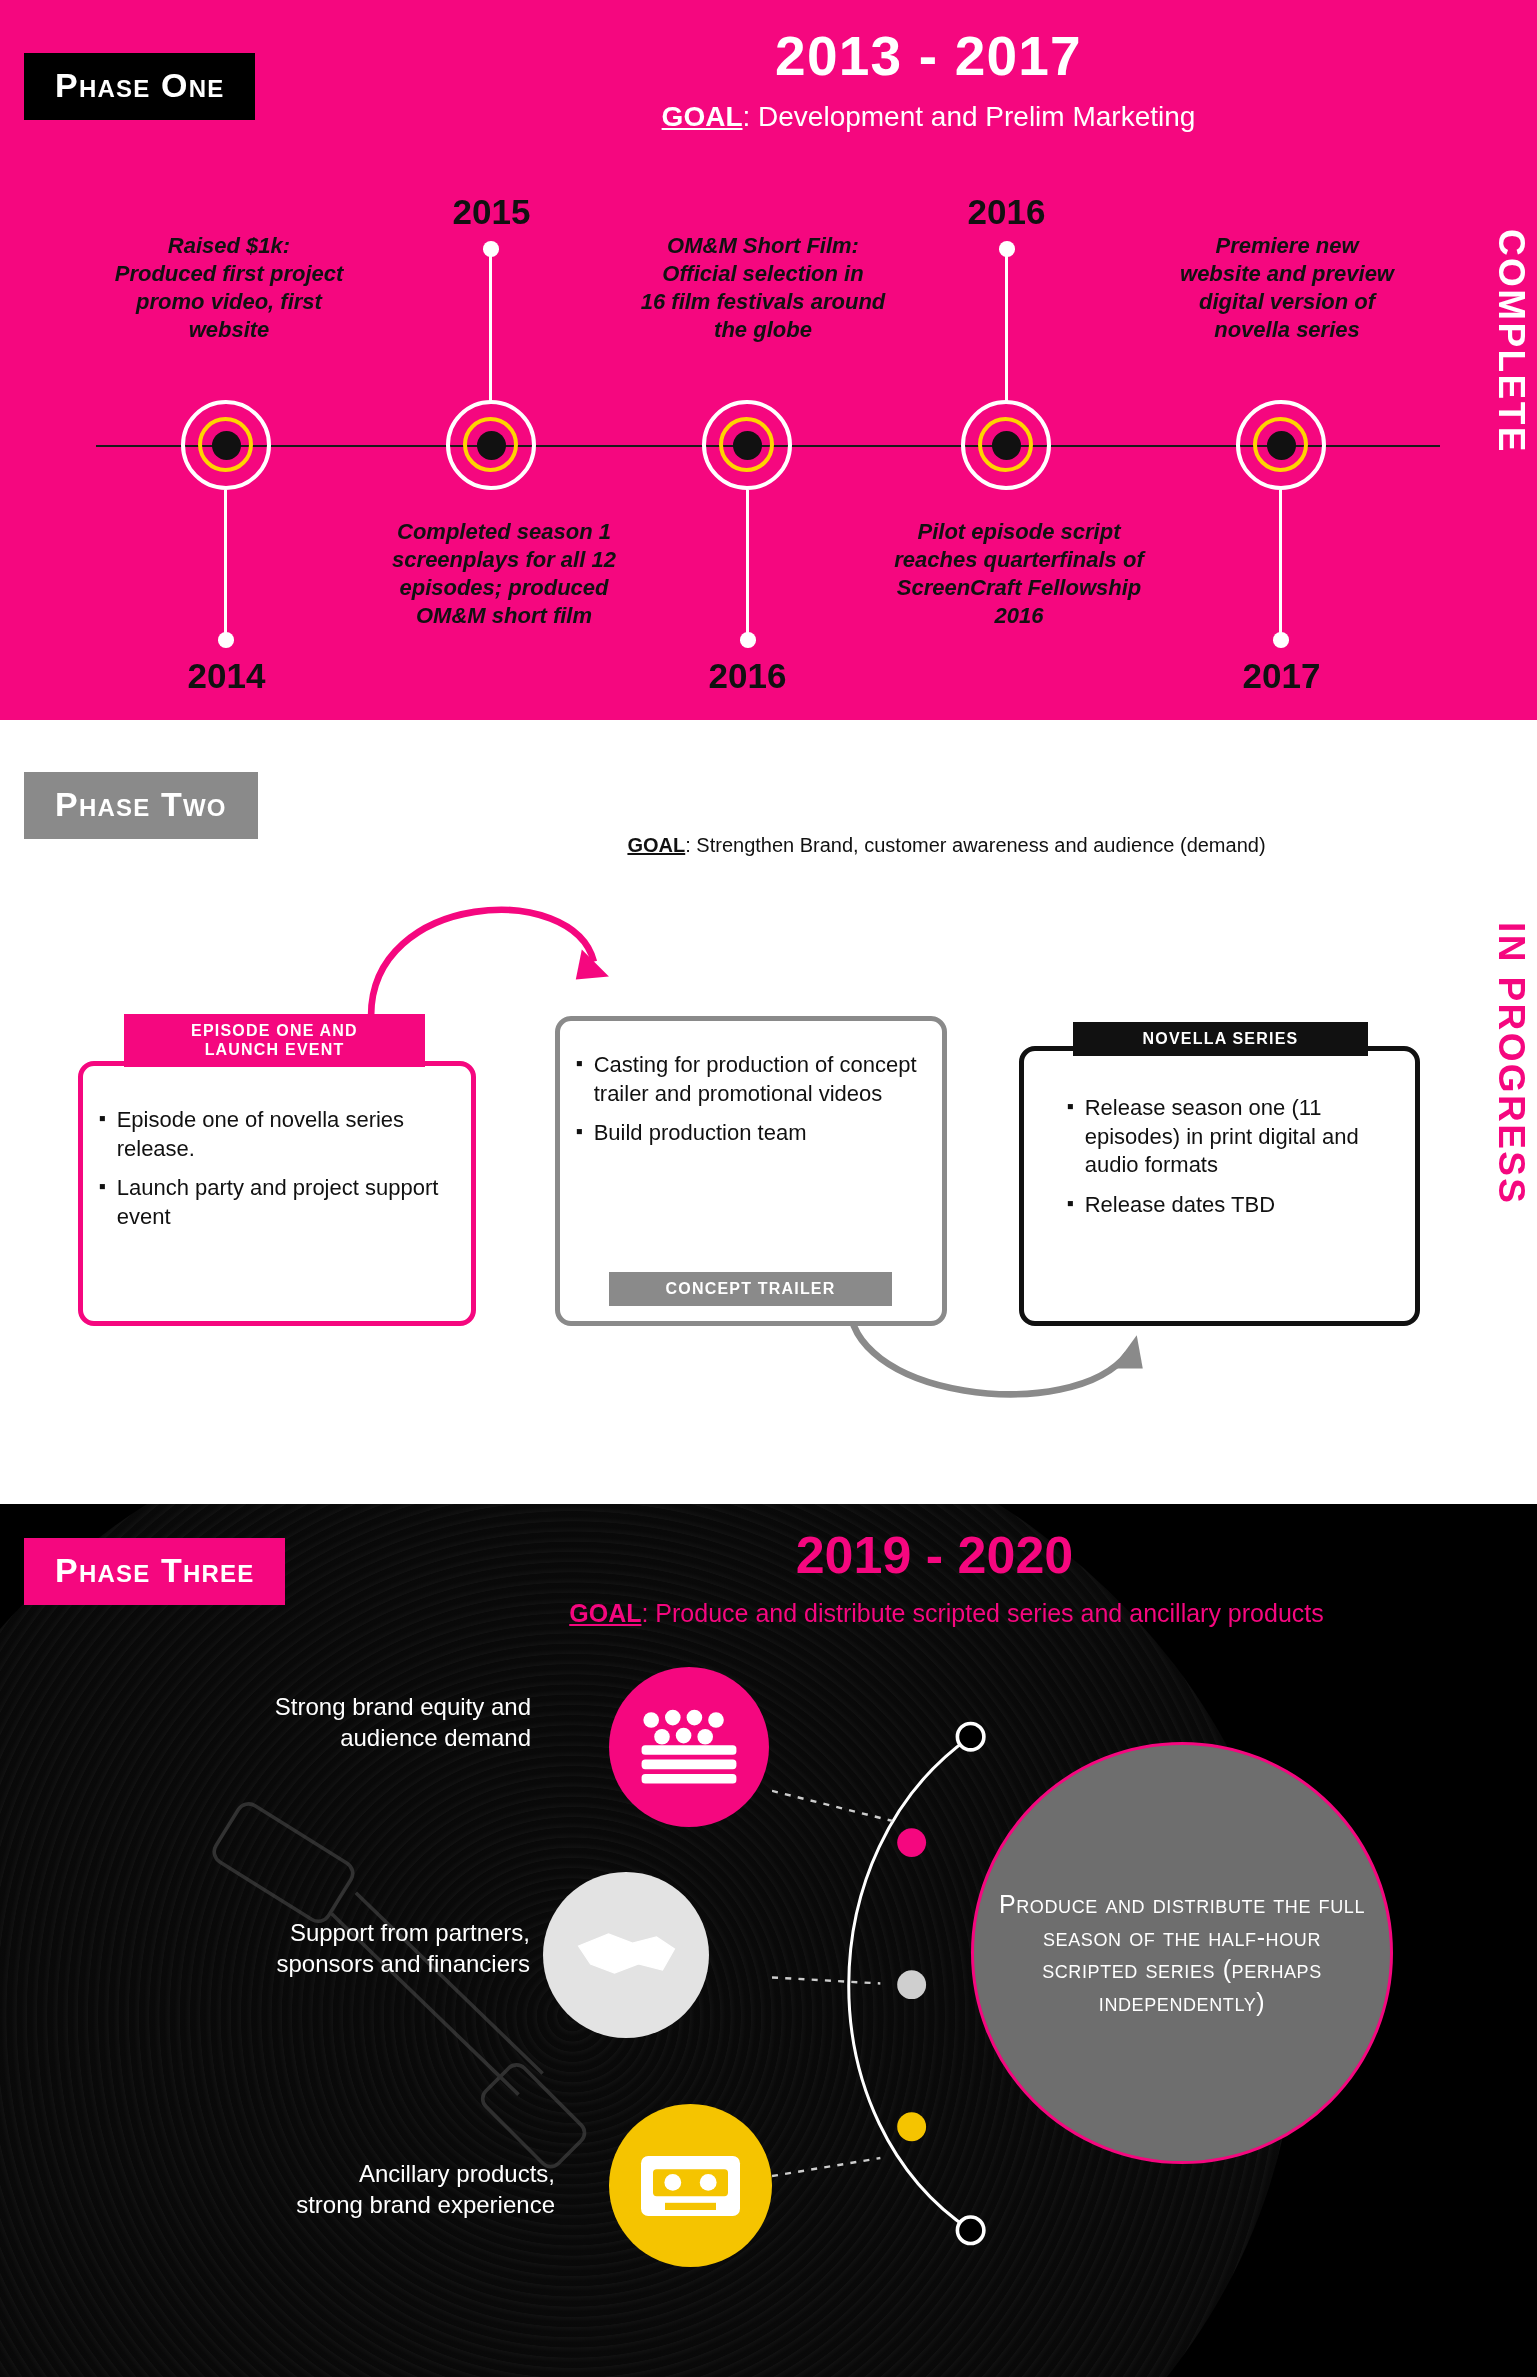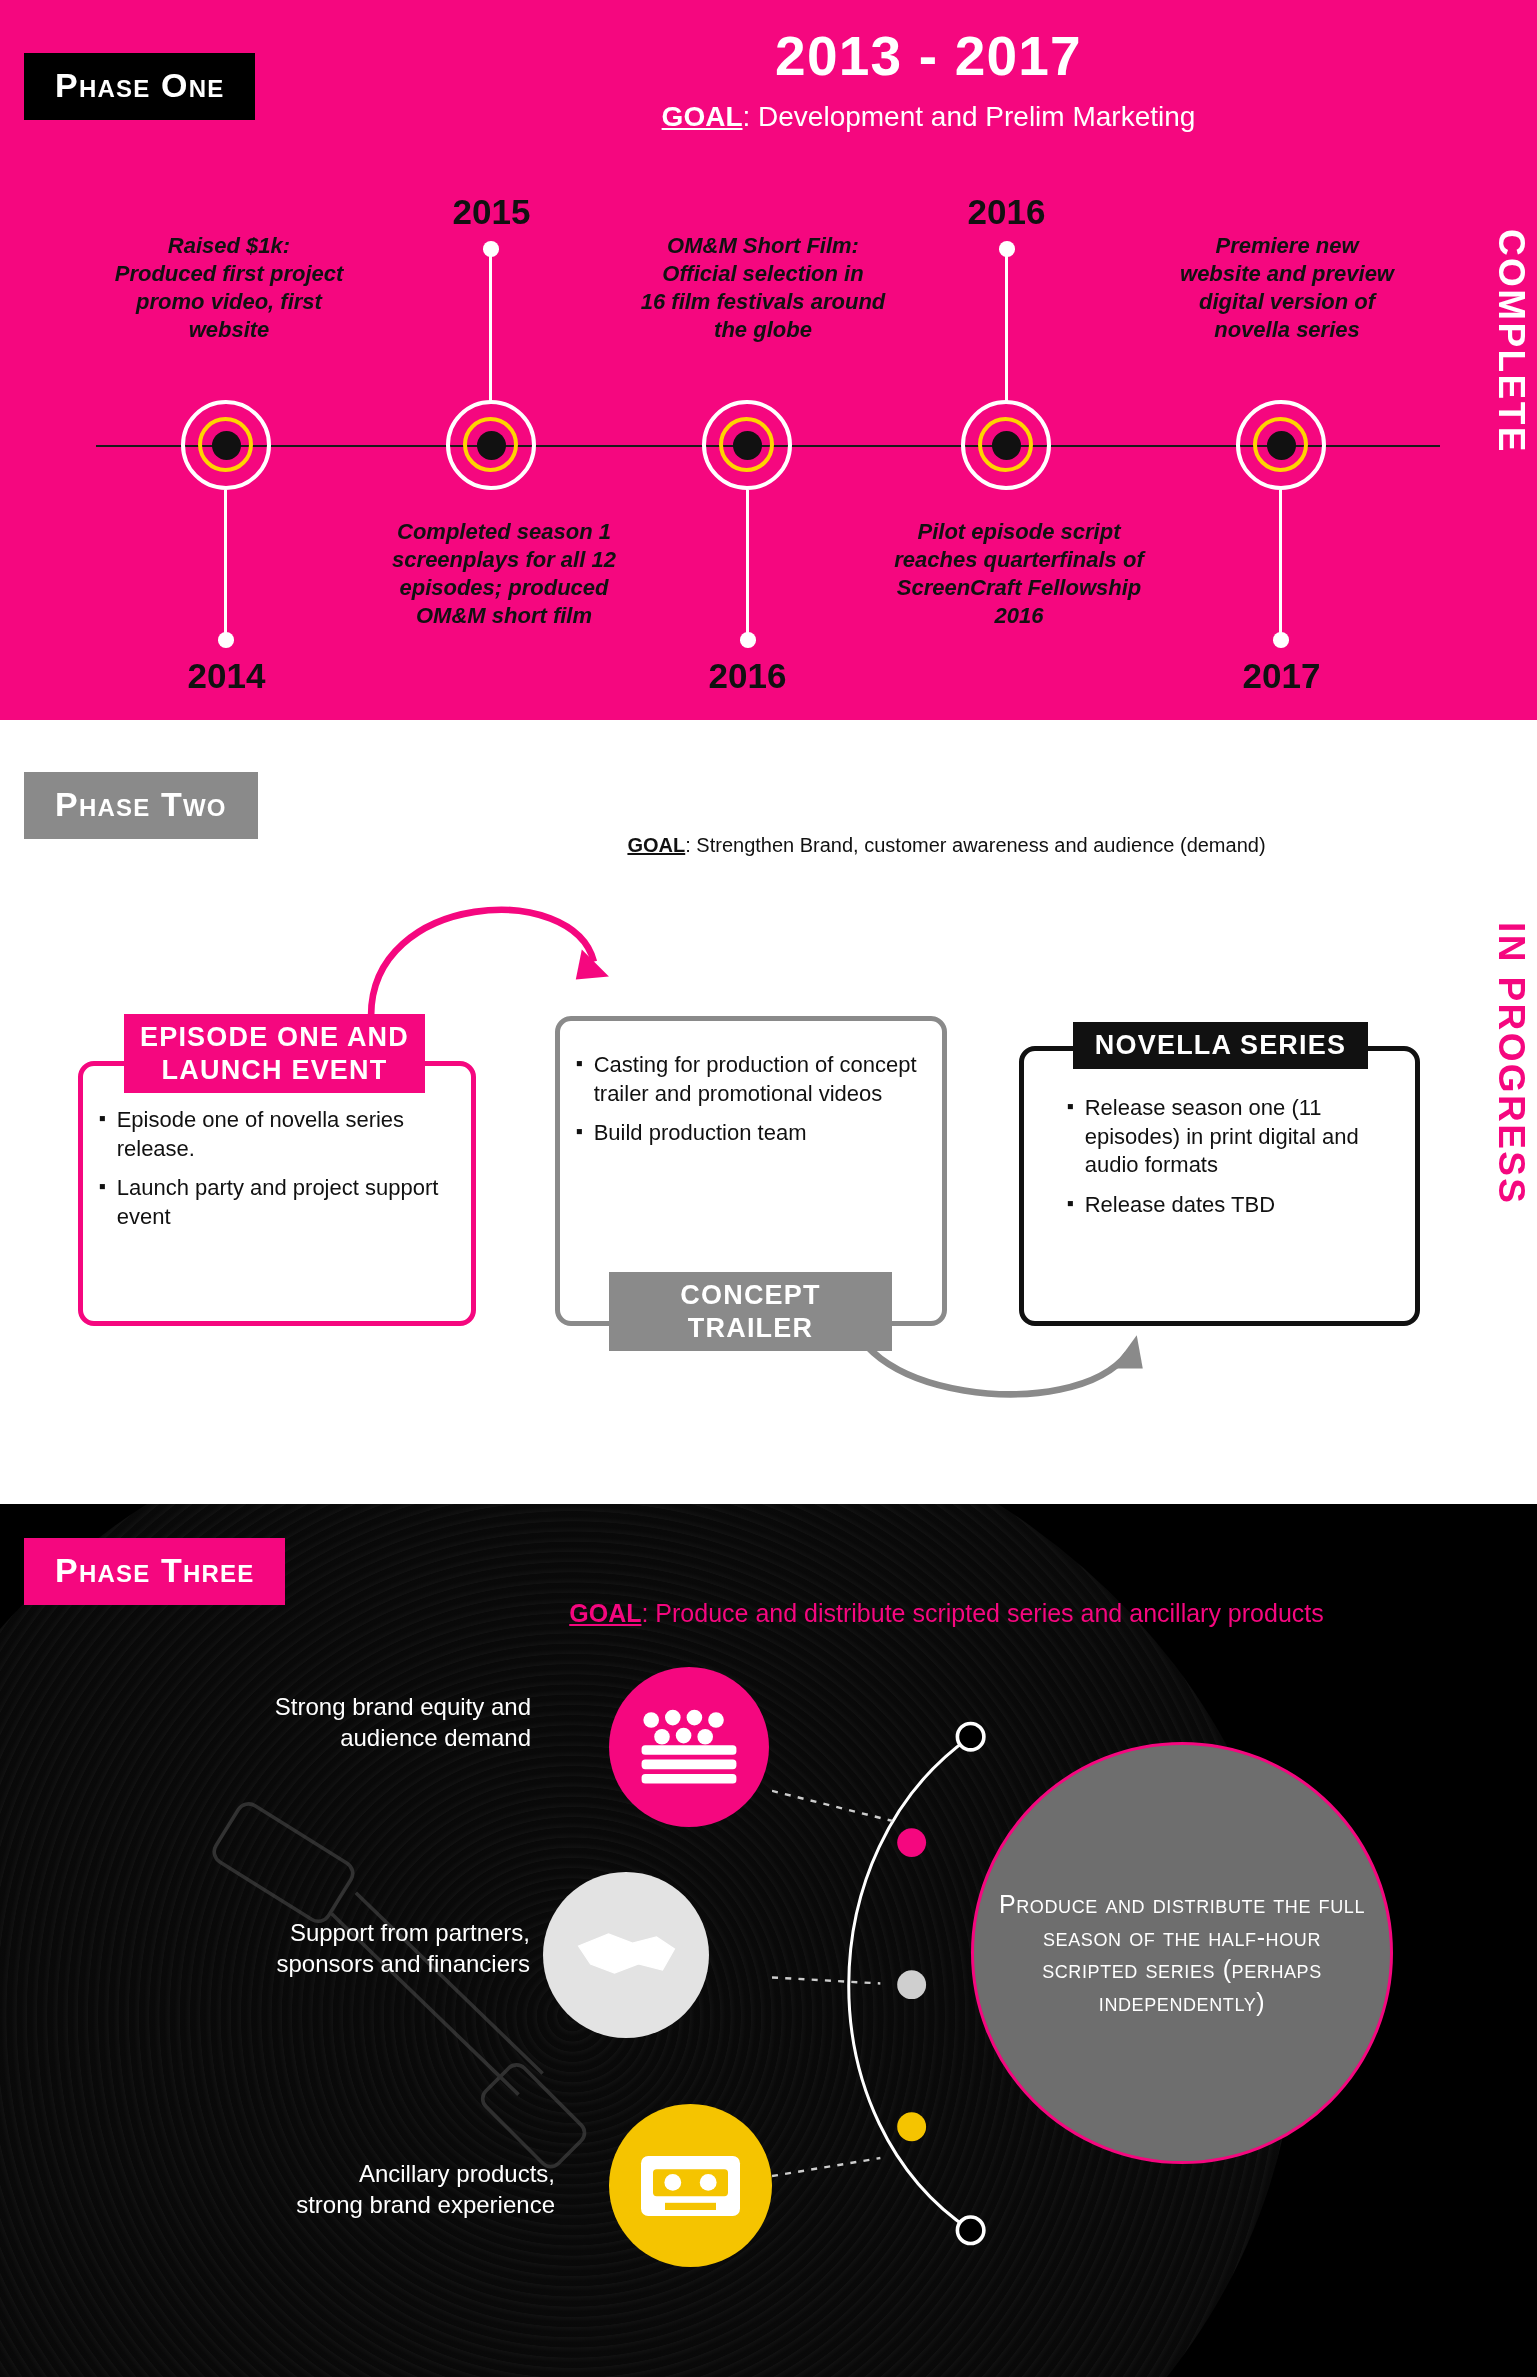--- a/index.html
+++ b/index.html
@@ -102,21 +102,21 @@
   }
   .p2-goal u { text-decoration: underline; font-weight: bold; }
 
   .card {
     position: absolute; background: #fff; border-radius: 16px;
   }
   .card.pink { border: 5.4px solid #F5077F; }
   .card.grey { border: 5.4px solid #8a8a8a; }
   .card.black { border: 5.4px solid #111; }
   .card-head {
-    position: absolute; color: #fff; font-size: 27px; font-weight: bold;
+    position: absolute; color: #fff; font-size: 16px; font-weight: bold;
     letter-spacing: 1.2px; padding: 7.2px 15.7px; text-align: center; line-height: 1.2;
   }
   .card-head.pink { background: #F5077F; }
   .card-head.grey { background: #8a8a8a; }
   .card-head.black { background: #111; }
   .card-body { padding: 17px 15.7px; font-size: 22px; line-height: 1.3; color: #111; }
   .card-body li { list-style: none; margin-bottom: 11px; padding-left: 18px; position: relative; }
   .card-body li:before {
     content: "\25AA"; position: absolute; left: 0; top: -1.2px; font-size: 20.5px;
   }
@@ -305,20 +305,21 @@
       <g stroke="#555" stroke-width="6" fill="none">
         <rect x="60" y="60" width="220" height="110" rx="20" transform="rotate(32 170 115)"></rect>
         <line x1="250" y1="200" x2="560" y2="500"></line>
         <line x1="290" y1="165" x2="600" y2="465"></line>
         <rect x="540" y="450" width="90" height="170" rx="18" transform="rotate(-45 585 535)"></rect>
       </g>
     </svg>
   </div>
 
   <div class="phase3-tag">Phase Three</div>
+  <div class="p3-years">2019 - 2020</div>
   <div class="p3-goal">
     <u>GOAL</u><span>: Produce and distribute scripted series and ancillary products</span>
   </div>
 
   <svg style="position:absolute; left:772px; top:1700px; width:313px; height:591px;" viewBox="0 0 520 980" width="313" height="591">
     <path d="M 330 60 C 60 250, 60 700, 330 880" fill="none" stroke="#ffffff" stroke-width="5"></path>
     <path d="M 0 150 L 200 200" stroke="#cccccc" stroke-width="4" stroke-dasharray="10 12" fill="none"></path>
     <path d="M 0 460 L 180 470" stroke="#cccccc" stroke-width="4" stroke-dasharray="10 12" fill="none"></path>
     <path d="M 0 790 L 180 760" stroke="#cccccc" stroke-width="4" stroke-dasharray="10 12" fill="none"></path>
     <circle cx="330" cy="60" r="22" fill="#000" stroke="#fff" stroke-width="6"></circle>

